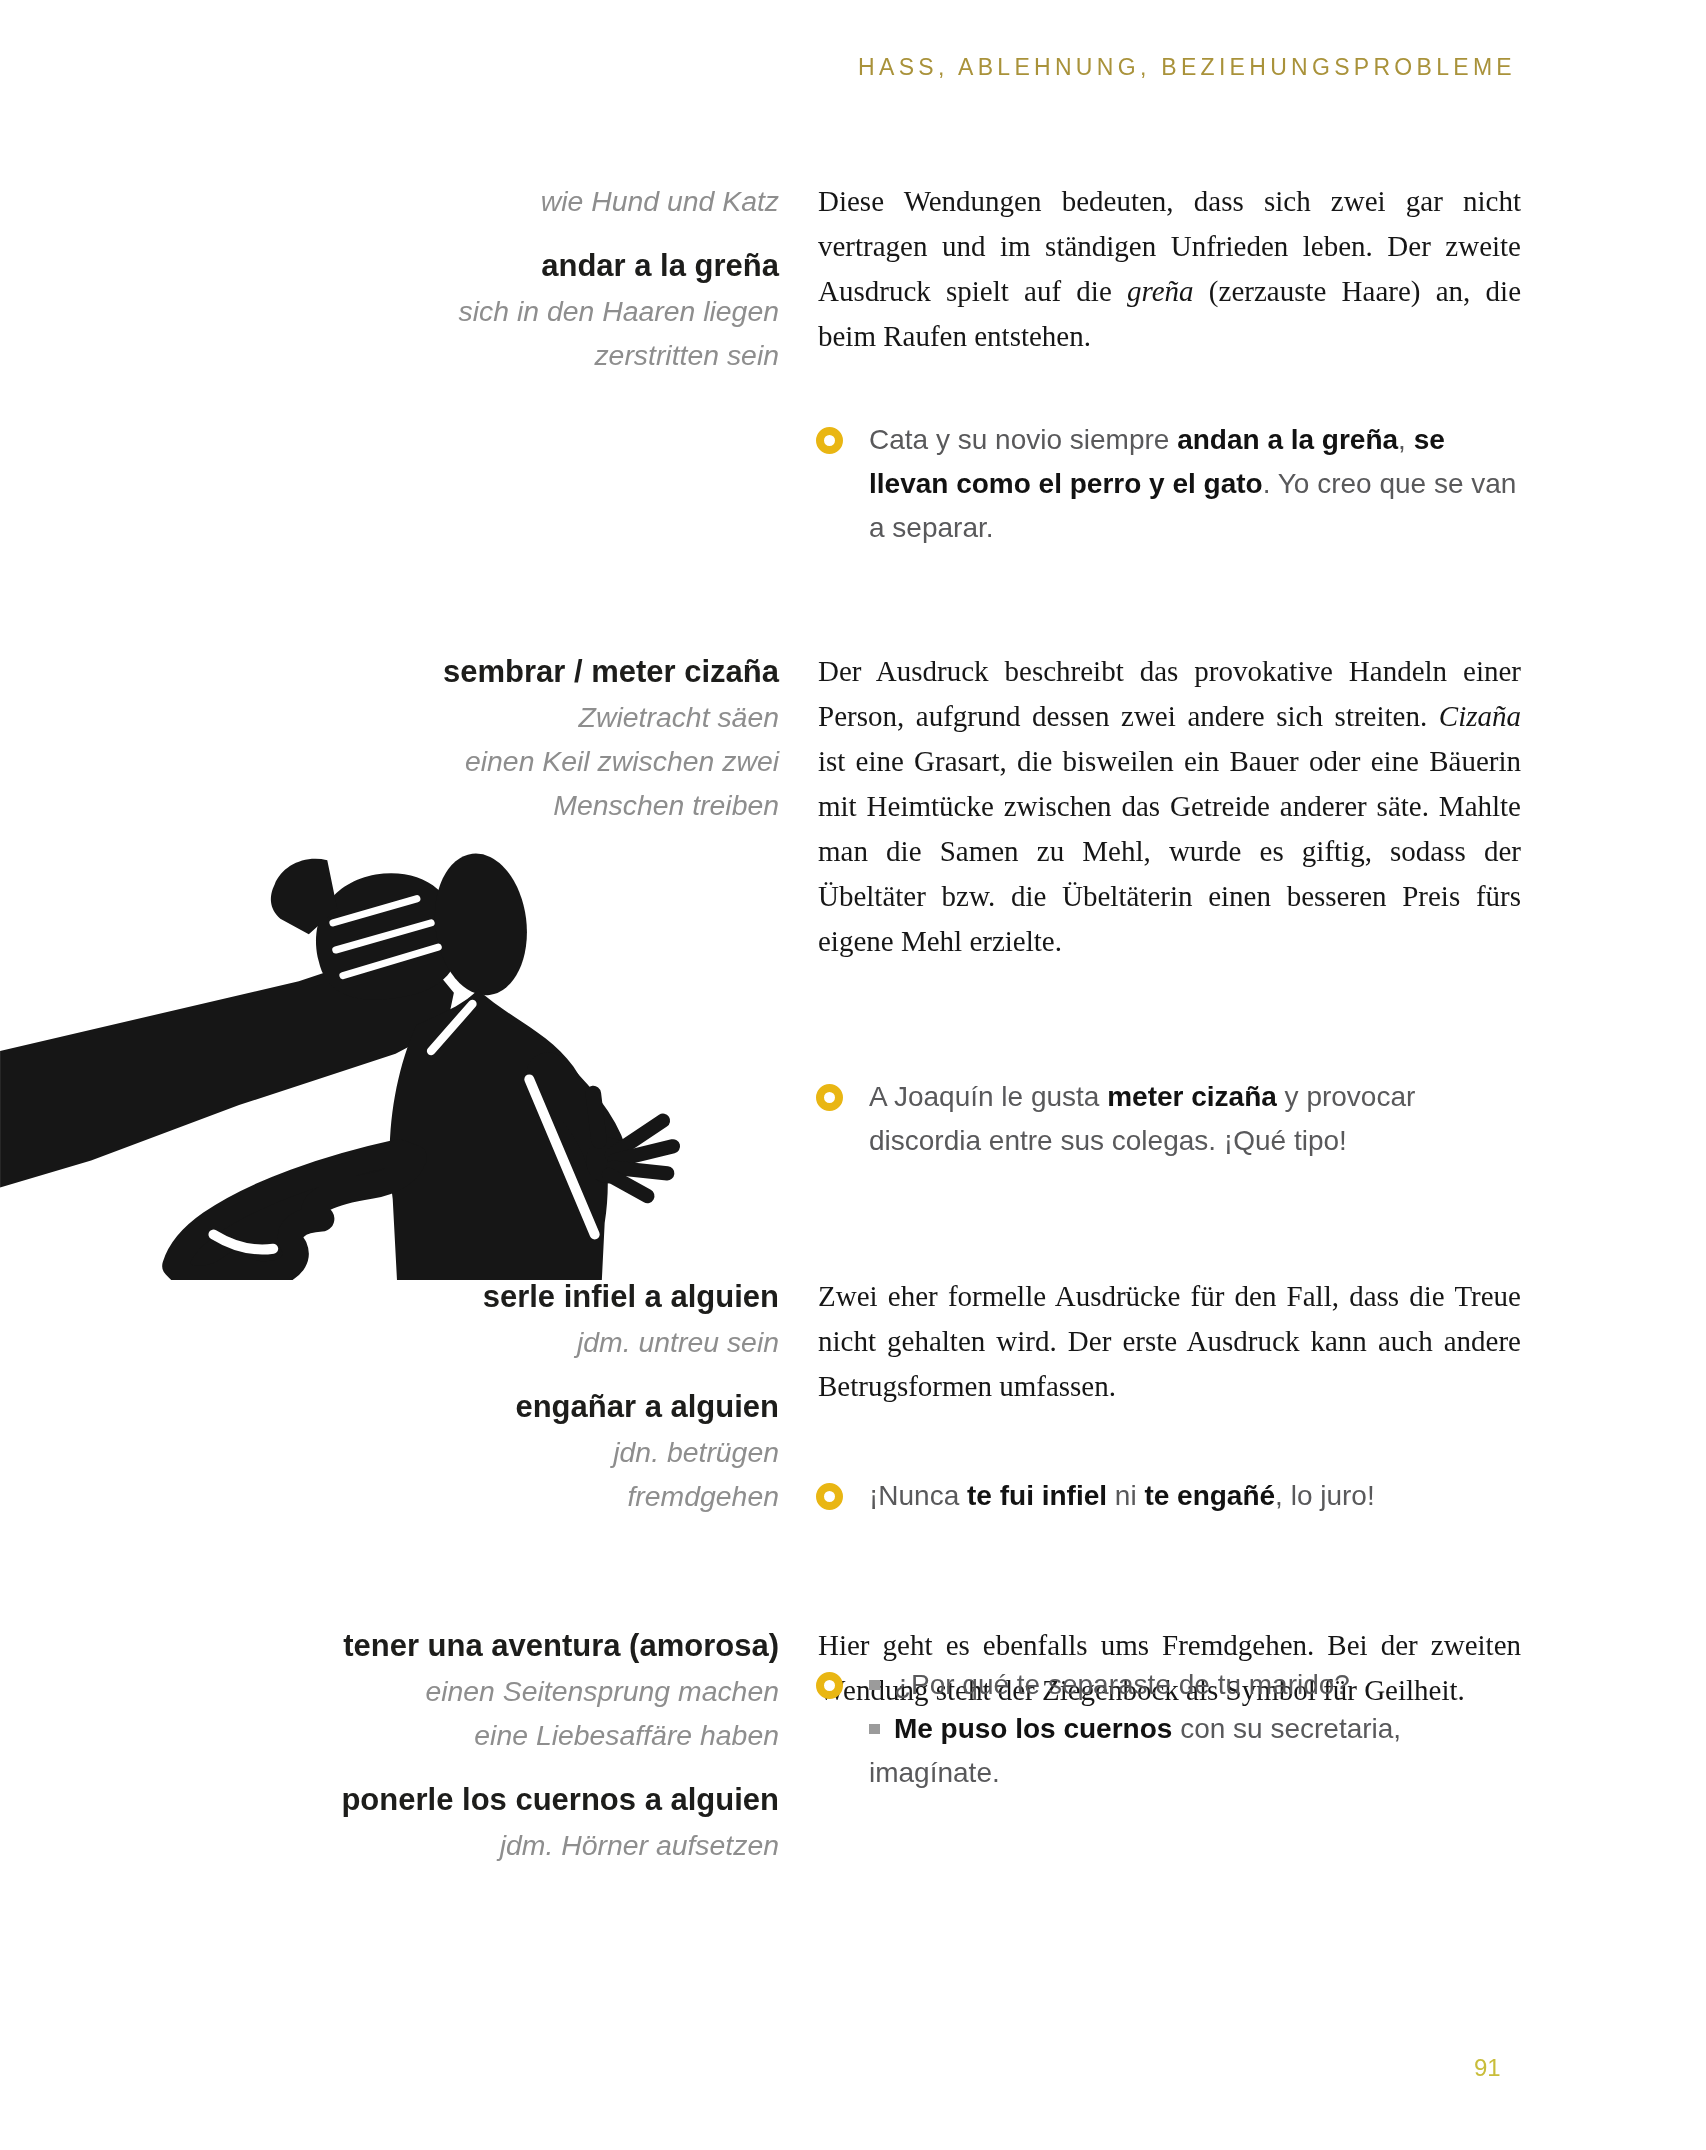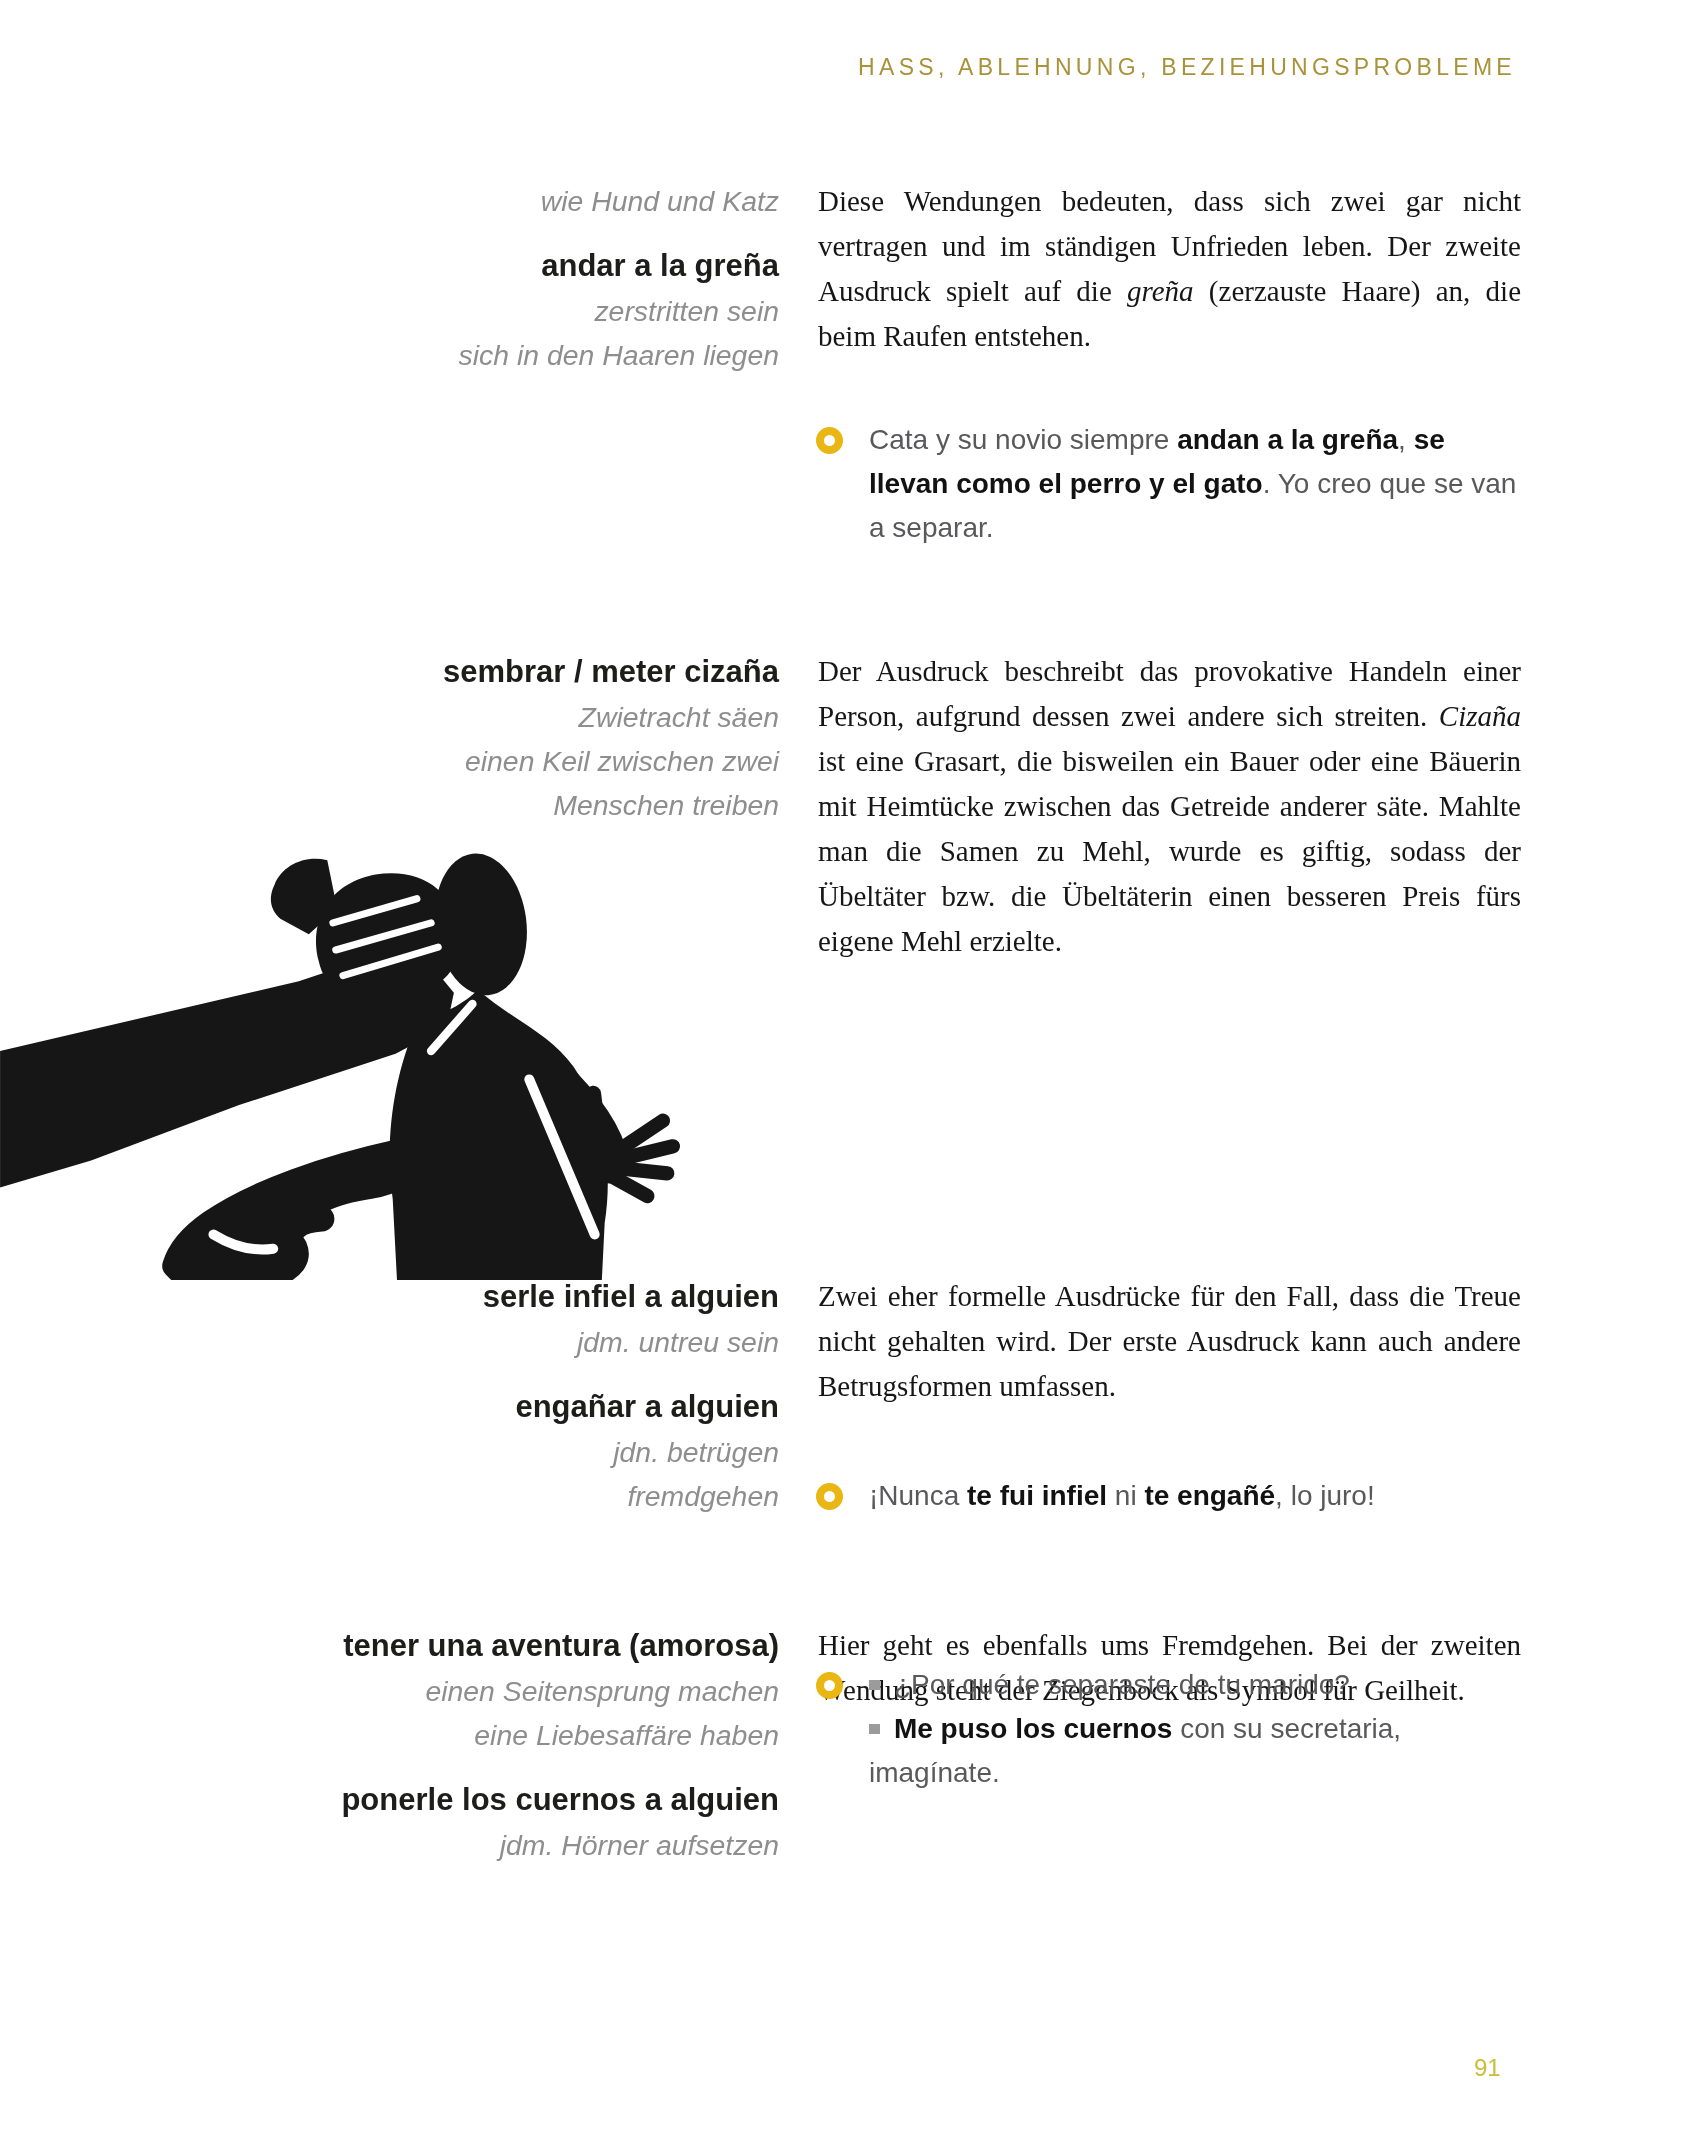--- a/index.html
+++ b/index.html
@@ -34,36 +34,40 @@
 <body>
 
 <div class="page">
 
   <div class="header">HASS, ABLEHNUNG, BEZIEHUNGSPROBLEME</div>
 
   <div class="terms" style="top:179px">
       <div class="de">wie Hund und Katz</div>
       <div class="tgap"></div>
       <div class="es">andar a la greña</div>
+      <div class="de">sich in den Haaren liegen</div>
       <div class="de">zerstritten sein</div>
-      <div class="de">sich in den Haaren liegen</div>
     </div>
   <div class="para" style="top:179px"><span>Diese Wendungen bedeuten, dass sich zwei gar nicht vertragen und im ständigen Unfrie­den leben. Der zweite Ausdruck spielt auf die </span><i>greña</i><span> (zerzauste Haare) an, die beim Raufen entstehen.</span></div>
   <div class="example" style="top:418px">
     <span class="ring"></span>
   <div class="exline"><span>Cata y su novio siempre </span><b>andan a la greña</b><span>, </span><b>se llevan como el perro y el gato</b><span>. Yo creo que se van a separar.</span></div>
     </div>
 
   <div class="terms" style="top:649px">
       <div class="es">sembrar / meter cizaña</div>
       <div class="de">Zwietracht säen</div>
       <div class="de">einen Keil zwischen zwei</div>
       <div class="de">Menschen treiben</div>
     </div>
   <div class="para" style="top:649px"><span>Der Ausdruck beschreibt das provokative Handeln einer Person, aufgrund dessen zwei andere sich streiten. </span><i>Cizaña</i><span> ist eine Grasart, die bisweilen ein Bauer oder eine Bäuerin mit Heimtücke zwischen das Getreide anderer säte. Mahlte man die Samen zu Mehl, wurde es giftig, sodass der Übeltäter bzw. die Übelt­äterin einen besseren Preis fürs eigene Mehl erzielte.</span></div>
+  <div class="example" style="top:1075px">
+    <span class="ring"></span>
+  <div class="exline"><span>A Joaquín le gusta </span><b>meter cizaña</b><span> y provocar discordia entre sus colegas. ¡Qué tipo!</span></div>
+    </div>
 
   <svg class="illu" viewBox="0 0 960 620">
     <g fill="#161616" stroke="none">
 
       <path d="M0,298 L420,200 L540,160 L600,170 L638,216 L628,264 L556,302 L336,374 L128,452 L0,490 Z"></path>
 
       <path d="M448,172 C432,108 470,60 528,50 C592,40 638,74 646,128 C652,172 630,208 576,220 C512,234 460,226 448,172 Z"></path>
 
       <path d="M386,64 C396,38 428,22 460,30 L474,98 L434,134 L394,112 C378,98 378,80 386,64 Z"></path>
 

